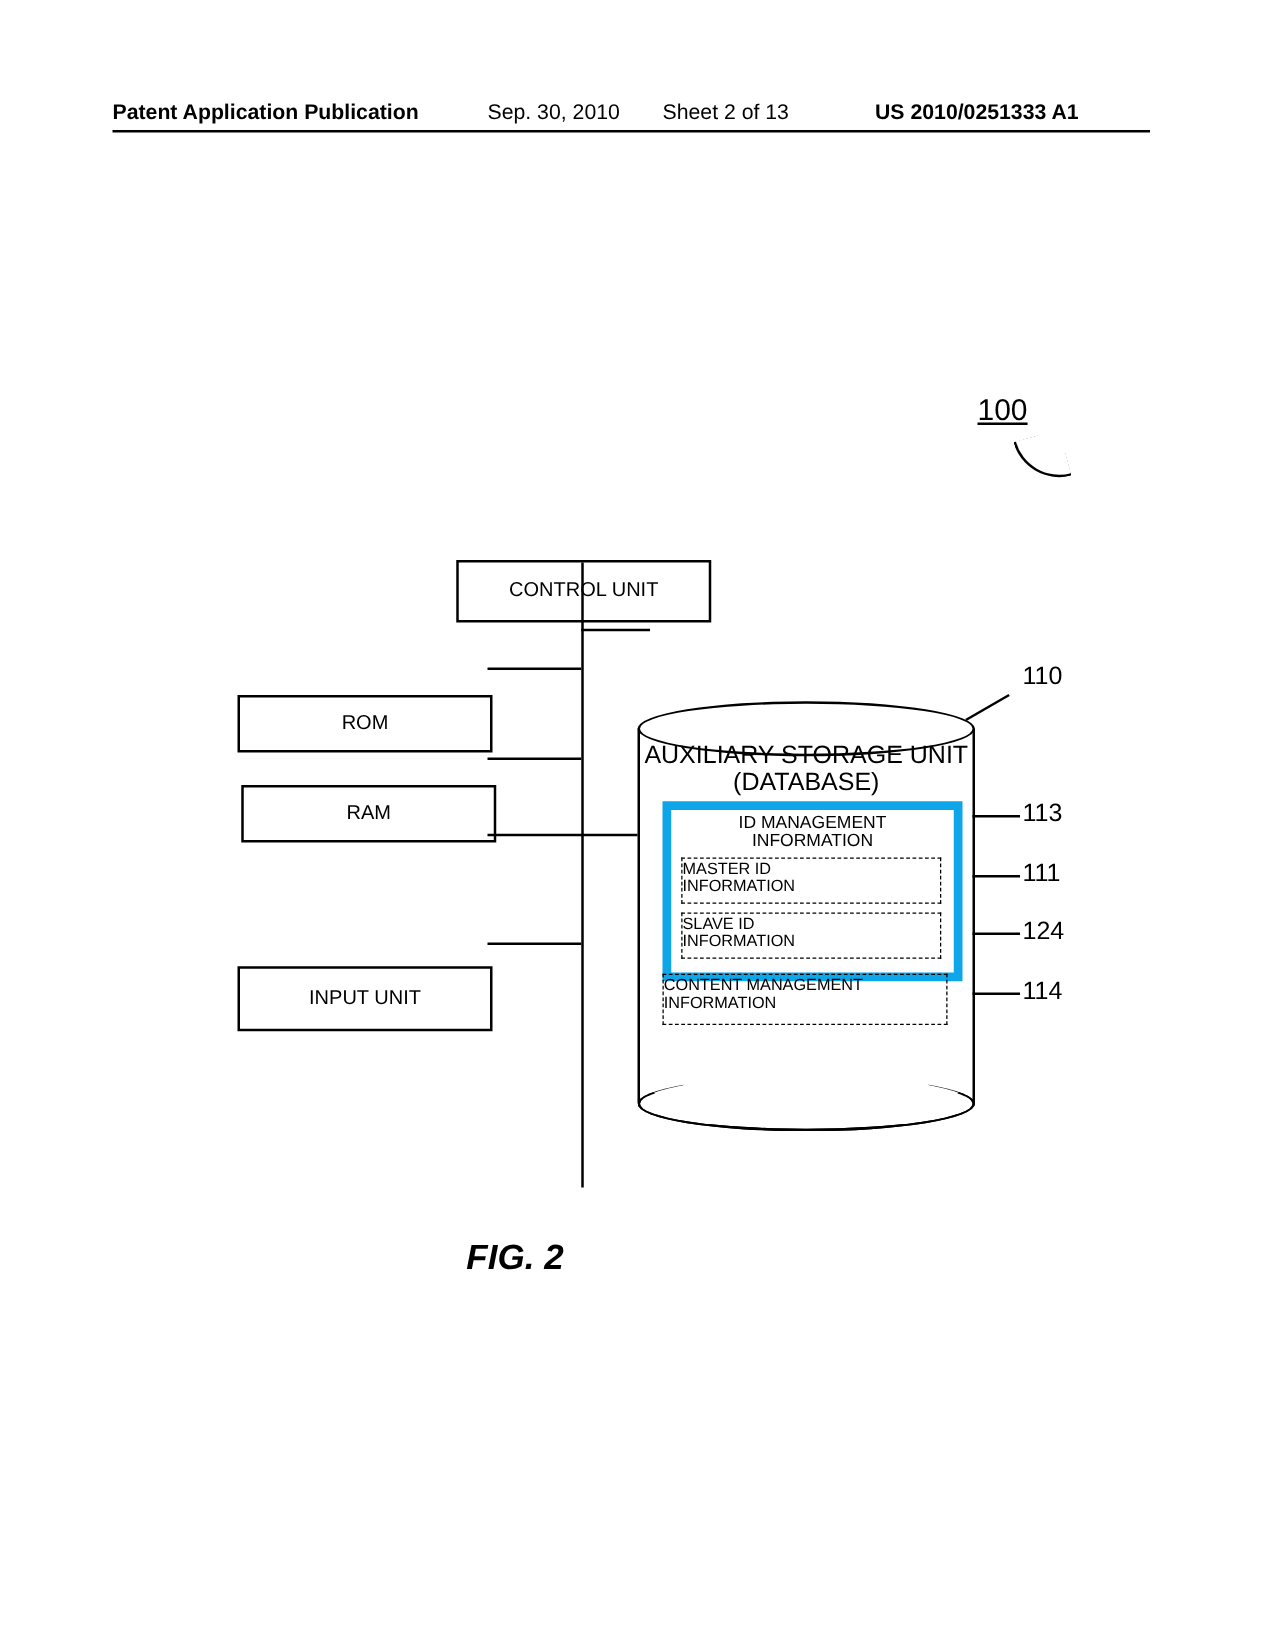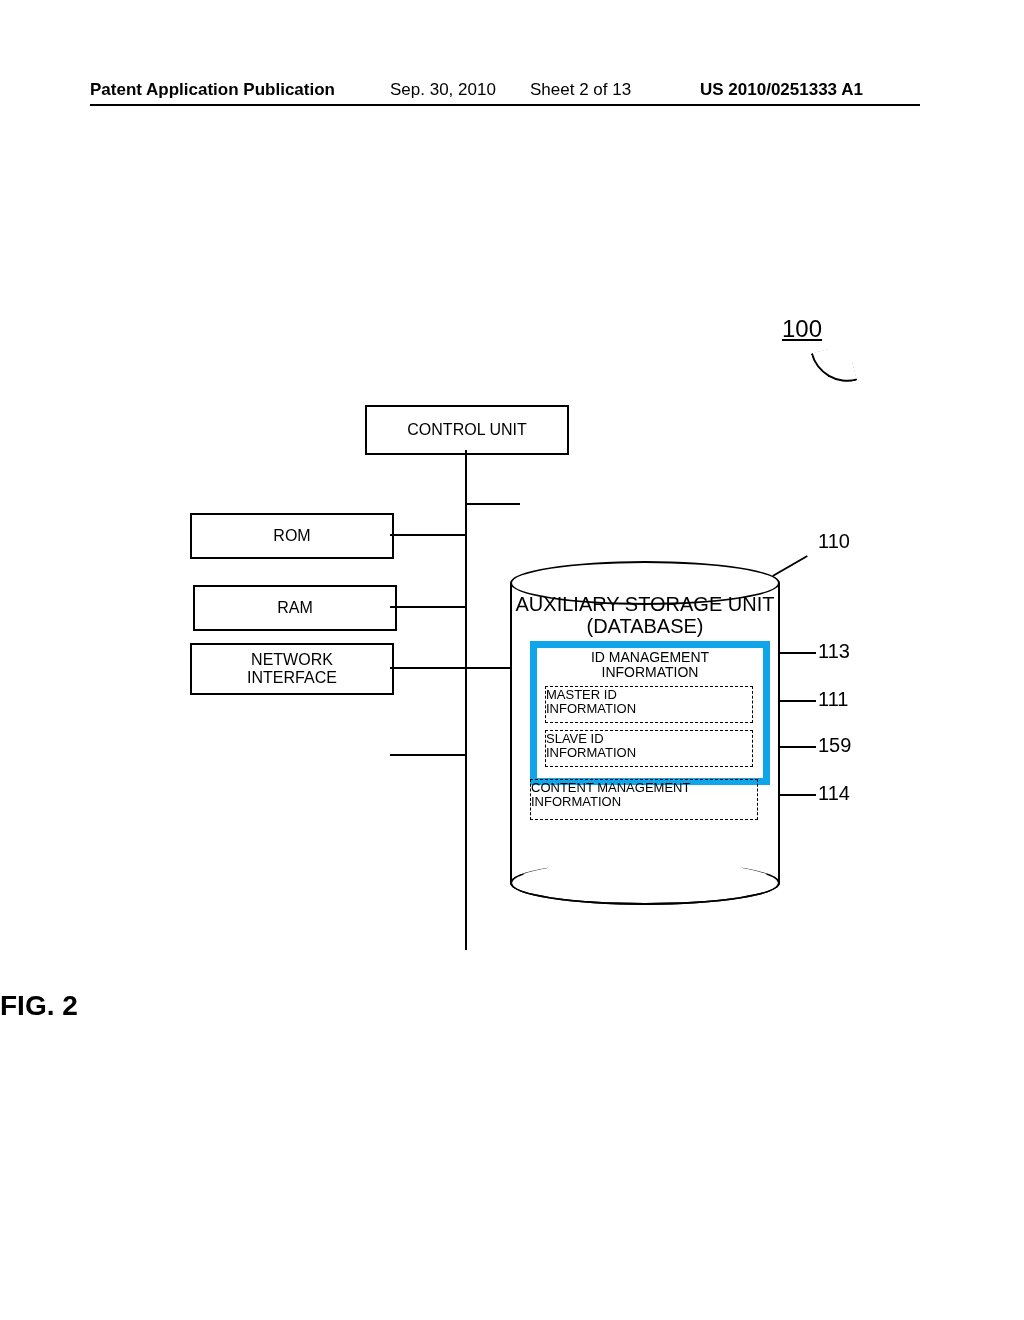--- a/index.html
+++ b/index.html
@@ -42,20 +42,21 @@
   .box {
     position: absolute;
     border: 2px solid #000;
     background: #fff;
     display: flex;
     align-items: center;
     justify-content: center;
     text-align: center;
     font-size: 16px;
     font-weight: 400;
+    margin-top: 43px;
   }
 
   
   .bus {
     position: absolute;
     left: 315px;
     top: 130px;
     width: 0;
     height: 500px;
     border-left: 2px solid #000;
@@ -149,23 +150,24 @@
   .lead {
     position: absolute;
     border-top: 2px solid #000;
   }
 
   .fig-caption {
     position: absolute;
     top: 990px;
     left: 0;
     width: 824px;
-    text-align: left;
+    text-align: center;
     font-size: 28px;
     font-weight: bold;
+    font-style: italic;
   }
 
   .ref-100 {
     position:absolute;
     left: 632px; top: -5px;
     font-size: 24px;
     text-decoration: underline;
   }
   .ref-100-lead {
     position:absolute;
@@ -204,26 +206,25 @@
   <div class="box" style="left:40px; top:193px; width:200px; height:42px;">
     <span>ROM</span>
   </div>
   <div class="stub" style="left:240px; top:214px; width:75px;"></div>
 
   <div class="box" style="left:43px; top:265px; width:200px; height:42px;">
     <span>RAM</span>
   </div>
   <div class="stub" style="left:240px; top:286px; width:75px;"></div>
 
-  <div class="box" style="left:40px; top:323px; width:200px; height:48px; white-space: pre-line;">
-    <span style="white-space:pre-line;">NETWORK
-INTERFACE</span>
-  </div>
   <div class="stub" style="left:240px; top:347px; width:75px;"></div>
 
+  <div class="box" style="left:40px; top:410px; width:200px; height:48px;">
+    <span>INPUT UNIT</span>
+  </div>
   <div class="stub" style="left:240px; top:434px; width:75px;"></div>
 
   <div class="stub" style="left:315px; top:347px; width:45px;"></div>
 
   <div class="cyl">
     <div class="cyl-body"></div>
     <div class="cyl-bottom"></div>
     <div class="cyl-top"></div>
     <div class="cyl-label" style="white-space:pre-line;">AUXILIARY STORAGE UNIT
 (DATABASE)</div>
@@ -249,21 +250,21 @@
 
   <div class="ref" style="left:668px; top:210px;">110</div>
   <div class="lead" style="left:620px; top:245px; width:40px; transform:rotate(-30deg);"></div>
 
   <div class="ref" style="left:668px; top:320px;">113</div>
   <div class="lead" style="left:628px; top:332px; width:38px;"></div>
 
   <div class="ref" style="left:668px; top:368px;">111</div>
   <div class="lead" style="left:628px; top:380px; width:38px;"></div>
 
-  <div class="ref" style="left:668px; top:414px;">159</div>
+  <div class="ref" style="left:668px; top:414px;">124</div>
   <div class="lead" style="left:628px; top:426px; width:38px;"></div>
 
   <div class="ref" style="left:668px; top:462px;">114</div>
   <div class="lead" style="left:628px; top:474px; width:38px;"></div>
 
 </div>
 
 <div class="fig-caption">FIG. 2</div>
 
 </body></html>

